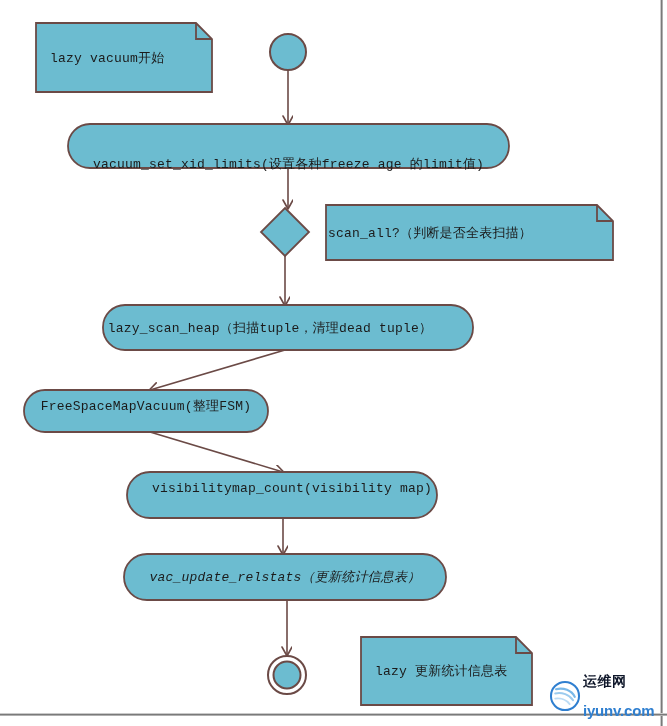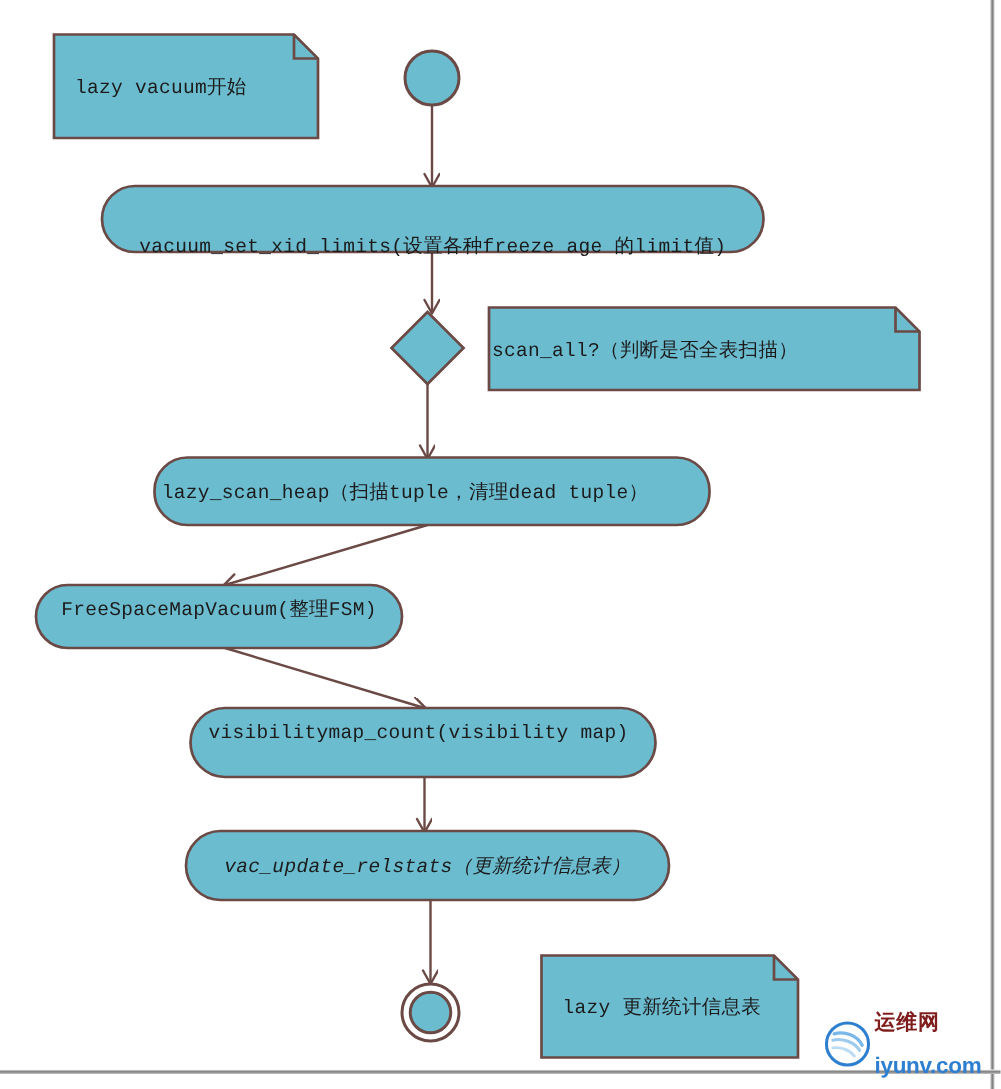--- a/index.html
+++ b/index.html
@@ -79,21 +79,21 @@
     height: 34px;
     flex: none;
   }
   #watermark-text {
     margin-left: 1px;
     line-height: 1;
   }
   #watermark-cn {
     font-family: "Liberation Sans", sans-serif;
     font-size: 14px;
-    color: #7f1d1d;
+    color: #0f172a;
     font-weight: bold;
     display: block;
     letter-spacing: 0.5px;
   }
   #watermark-domain {
     font-family: "Liberation Sans", sans-serif;
     font-size: 15px;
     color: #2f7fd0;
     font-weight: bold;
     display: block;
@@ -193,21 +193,21 @@
   <div class="note-label" style="left:50px; top:23px; width:150px; height:69px;">lazy vacuum开始</div>
 
   <div class="node-label" style="left:68px; top:124px; width:441px; height:44px;margin-top:18px;">vacuum_set_xid_limits(设置各种freeze age 的limit值)</div>
 
   <div class="note-label" style="left:328px; top:205px; width:250px; height:55px;">scan_all?（判断是否全表扫描）</div>
 
   <div class="node-label" style="left:103px; top:305px; width:334px; height:45px;">lazy_scan_heap（扫描tuple，清理dead tuple）</div>
 
   <div class="node-label" style="left:24px; top:390px; width:244px; height:32px;">FreeSpaceMapVacuum(整理FSM)</div>
 
-  <div class="node-label" style="left:124px; top:472px; width:310px; height:32px;">visibilitymap_count(visibility map)</div>
+  <div class="node-label" style="left:137px; top:472px; width:310px; height:32px;">visibilitymap_count(visibility map)</div>
 
   <div class="node-label" style="left:124px; top:554px; width:322px; height:46px;font-style:italic;">vac_update_relstats（更新统计信息表）</div>
 
   <div class="note-label" style="left:375px; top:637px; width:145px; height:68px;">lazy 更新统计信息表</div>
 
   <div id="frame-right"></div>
   <div id="frame-bottom"></div>
 
   <div id="watermark">
     <svg id="watermark-logo" viewBox="0 0 40 40">

